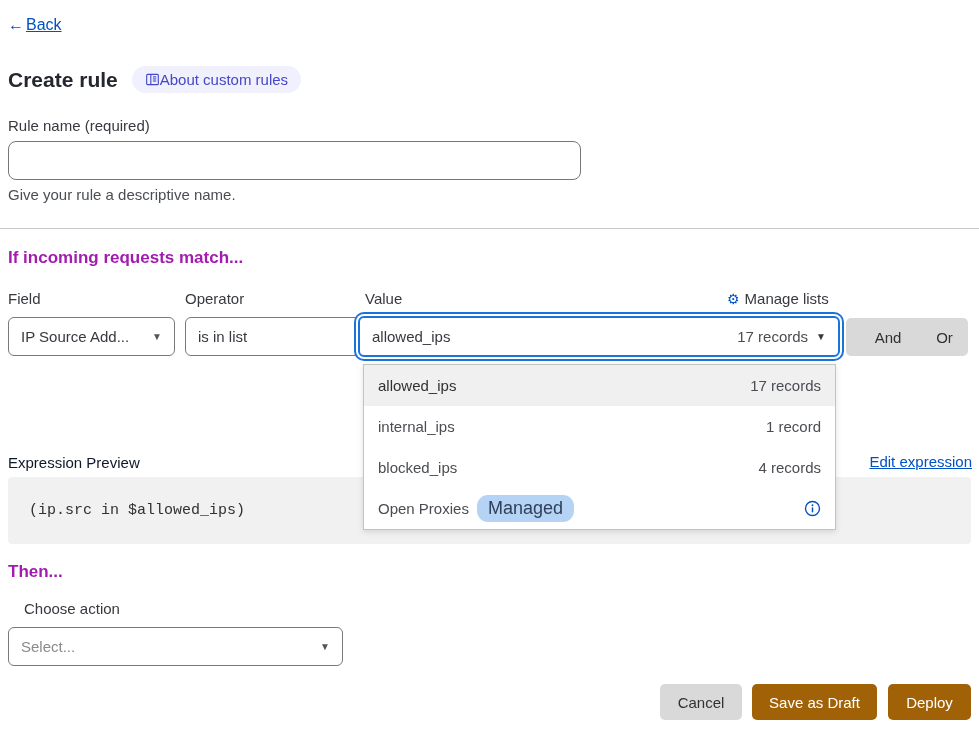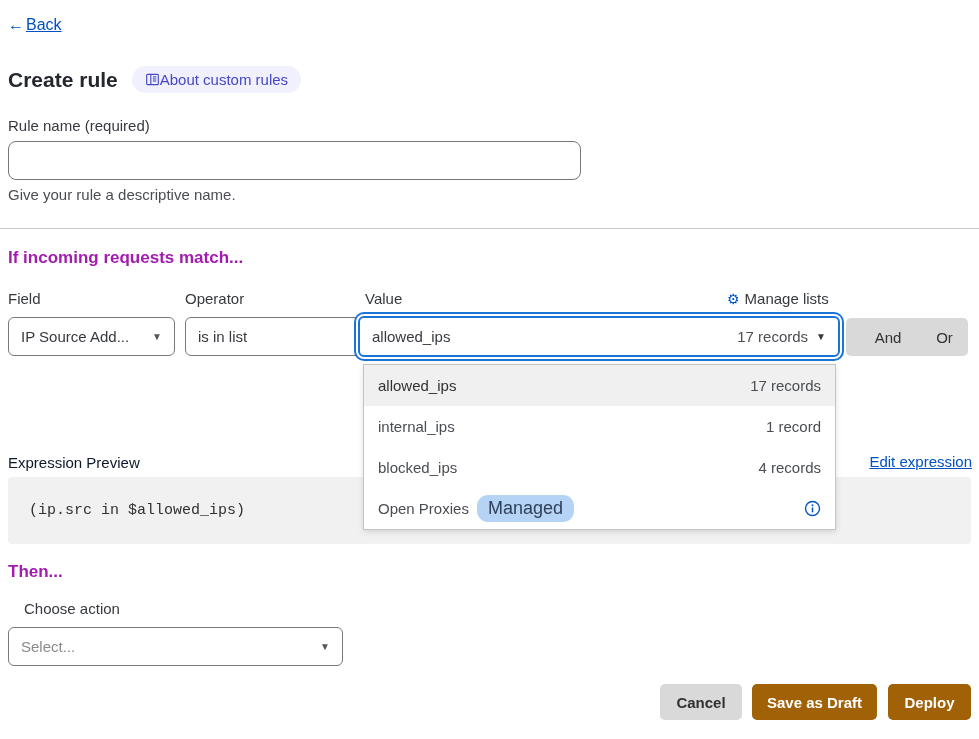--- a/index.html
+++ b/index.html
@@ -104,21 +104,20 @@
   .expr-code { font-family: "Liberation Mono", "DejaVu Sans Mono", monospace; font-size: 15px; color: #313131; }
 
   
   .action-select { left: 8px; top: 627px; width: 335px; }
 
   
   .footer-btn {
     position: absolute; top: 684px; height: 36px; border-radius: 5px;
     font-size: 15px; cursor: pointer; border: none;
     font-family: "Liberation Sans", sans-serif;
-    font-weight: bold;
   }
   .btn-cancel { left: 660px; width: 82px; background: #d9d9d9; color: #313131; }
   .btn-blue { background: #a16207; color: #fff; }
   .btn-save { left: 752px; width: 125px; }
   .btn-deploy { left: 888px; width: 83px; }
 </style>
 </head>
 <body>
 
 <div class="page">

